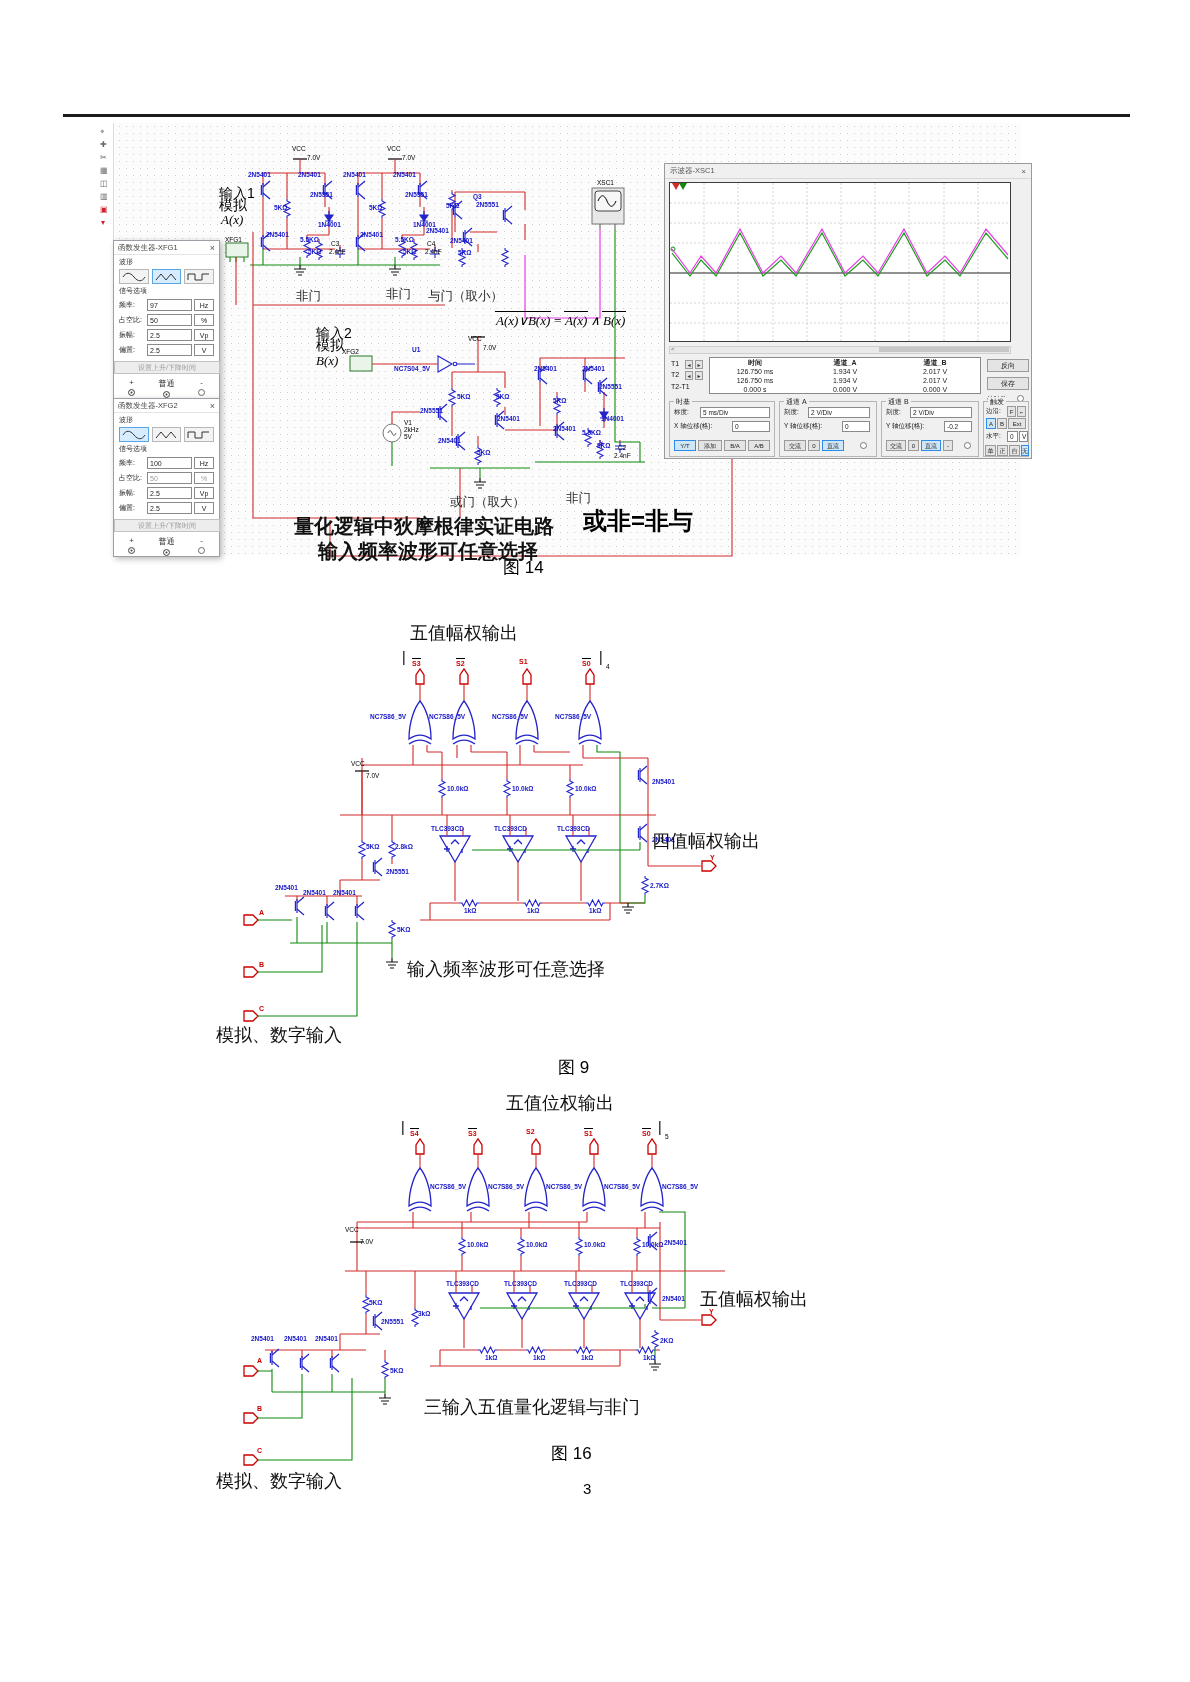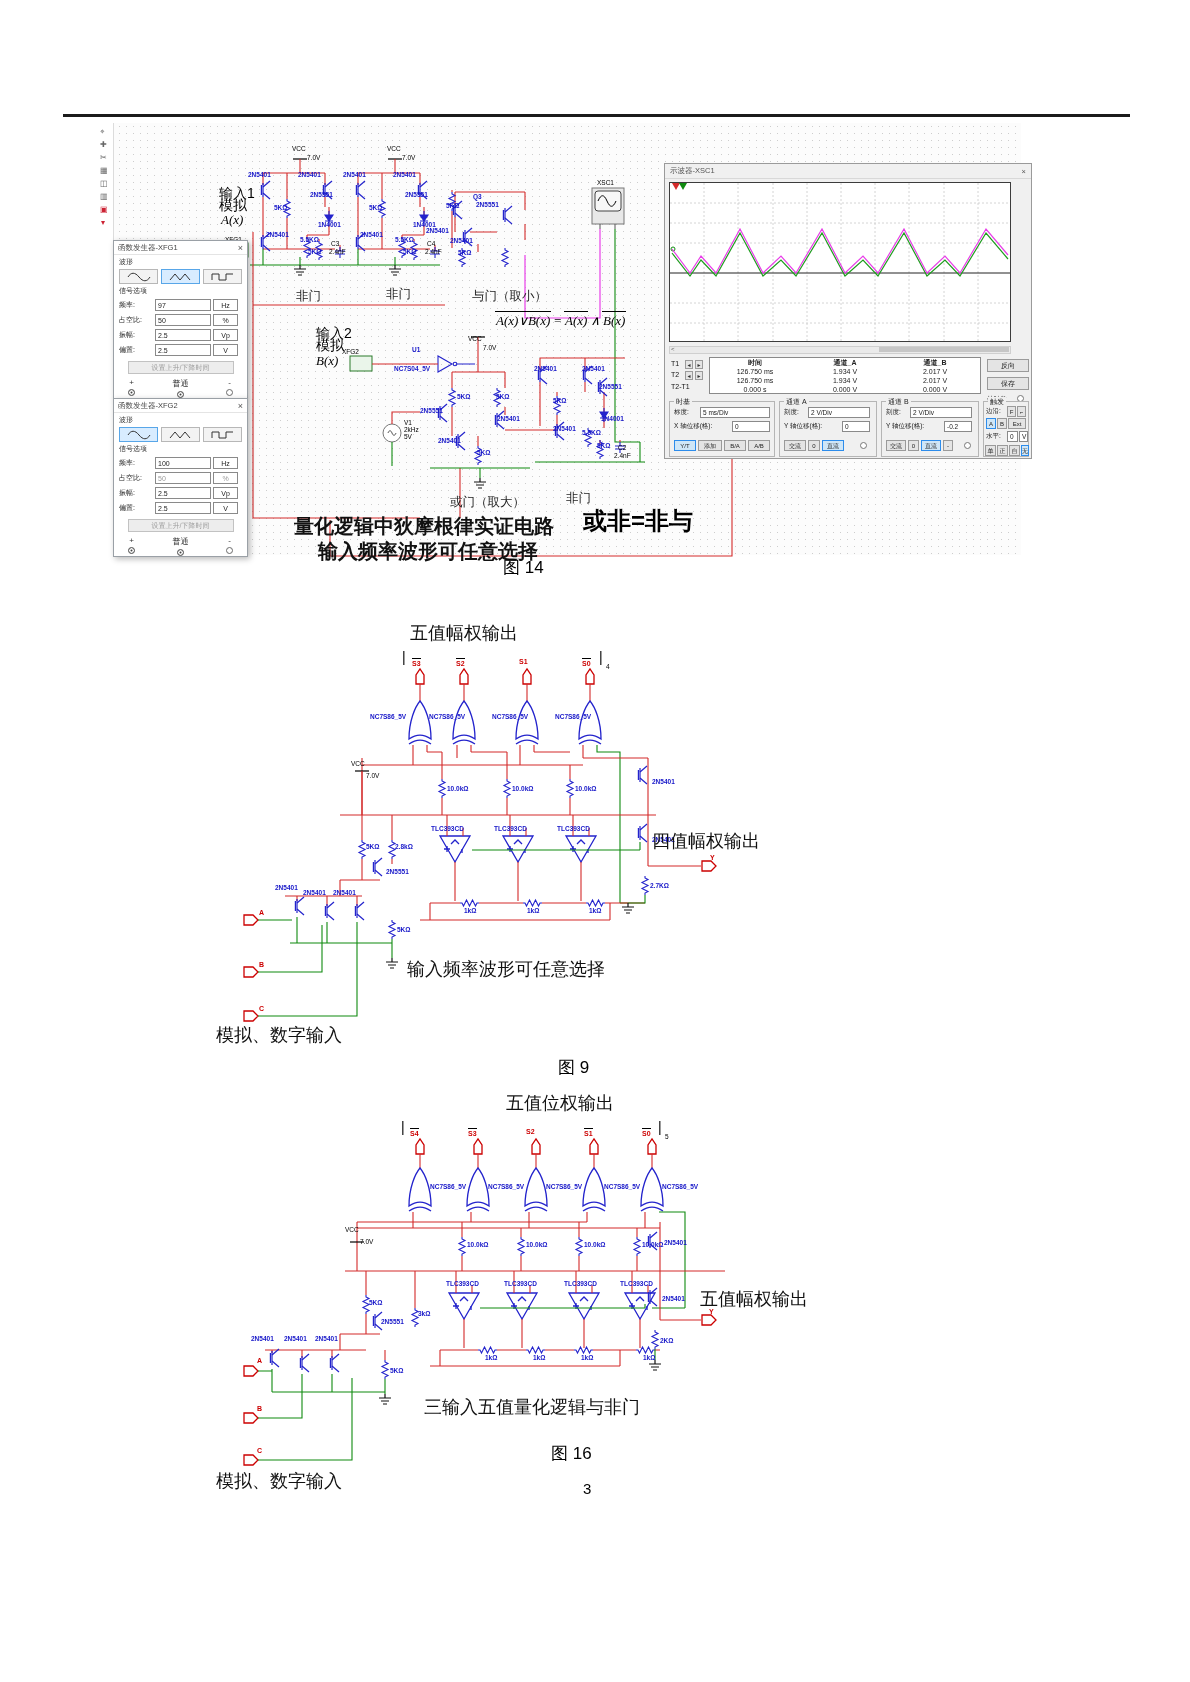--- a/index.html
+++ b/index.html
@@ -23,21 +23,21 @@
 .lbl.k20{color:#111;font-weight:bold;font-size:20px}
 .lbl.k24{color:#000;font-weight:600;font-size:24px}
 .lbl.math{color:#000;font-weight:normal;font-style:italic;font-family:"Liberation Serif",serif;font-size:13px}
 .lbl.tb{color:#666;font-weight:normal;font-size:8px}
 .lbl.tbr{color:#c23}
 .cap{position:absolute;font-size:17px;color:#000;z-index:3}
 .formula{position:absolute;left:494px;top:313px;z-index:3;font-family:"Liberation Serif",serif;font-style:italic;font-size:13px;color:#000}
 .formula .ovl{border-top:1.2px solid #000;padding:1px 1px 0}
 .formula span{margin:0 1px}
 
-.dlg{position:absolute;width:135px;background:#fff;border:1px solid #9aa0a6;box-shadow:2px 2px 6px rgba(0,0,0,.28);z-index:4;font-size:7px;color:#222}
+.dlg{position:absolute;width:107px;background:#fff;border:1px solid #9aa0a6;box-shadow:2px 2px 6px rgba(0,0,0,.28);z-index:4;font-size:7px;color:#222}
 .dlg-t{height:14px;display:flex;justify-content:space-between;align-items:center;padding:0 4px;border-bottom:1px solid #e4e4e4;color:#444;font-size:7.5px}
 .dlg-t .x{color:#555;font-size:9px;cursor:default}
 .sec{margin:2px 5px 0;font-size:7px;color:#333}
 .waves{display:flex;gap:3px;margin:2px 5px}
 .wv{width:39px;height:15px;background:#f3f3f3;border:1px solid #b7b7b7;display:flex;align-items:center;justify-content:center}
 .wv.sel{background:#d8ecff;border-color:#58a6e8}
 .frow{display:flex;margin:3px 5px 0;align-items:center}
 .frow .fl{width:36px;font-size:7px}
 .frow .fv{width:56px;height:12px;border:1px solid #8a8a8a;background:#fff;line-height:11px;padding:0 2px}
 .frow .fu{width:25px;height:12px;border:1px solid #8a8a8a;background:#fff;margin-left:2px;text-align:center;line-height:11px}
@@ -371,21 +371,21 @@
       <span class="lbl " style="left: 597px; top: 443px;">5KΩ</span>
       <span class="lbl blk" style="left: 618px; top: 445px;">C2</span>
       <span class="lbl blk" style="left: 614px; top: 453px;">2.4nF</span>
     </div>
   <div class="lay">
       <span class="lbl k11" style="left: 219px; top: 186px;">输入1</span>
       <span class="lbl k11" style="left: 219px; top: 198px;">模拟</span>
       <span class="lbl math" style="left: 221px; top: 213px;">A(x)</span>
       <span class="lbl k12" style="left: 296px; top: 290px;">非门</span>
       <span class="lbl k12" style="left: 386px; top: 288px;">非门</span>
-      <span class="lbl k12" style="left: 472px; top: 290px;">与门（取小）</span>
+      <span class="lbl k12" style="left: 428px; top: 290px;">与门（取小）</span>
       <span class="lbl k11" style="left: 316px; top: 326px;">输入2</span>
       <span class="lbl k11" style="left: 316px; top: 338px;">模拟</span>
       <span class="lbl math" style="left: 316px; top: 354px;">B(x)</span>
       <span class="lbl k12" style="left: 450px; top: 496px;">或门（取大）</span>
       <span class="lbl k12" style="left: 566px; top: 492px;">非门</span>
       <span class="lbl k20" style="left: 294px; top: 516px;">量化逻辑中狄摩根律实证电路</span>
       <span class="lbl k20" style="left: 318px; top: 541px;">输入频率波形可任意选择</span>
       <span class="lbl k24" style="left: 583px; top: 508px;">或非=非与</span>
     </div>
   <div class="lay">

